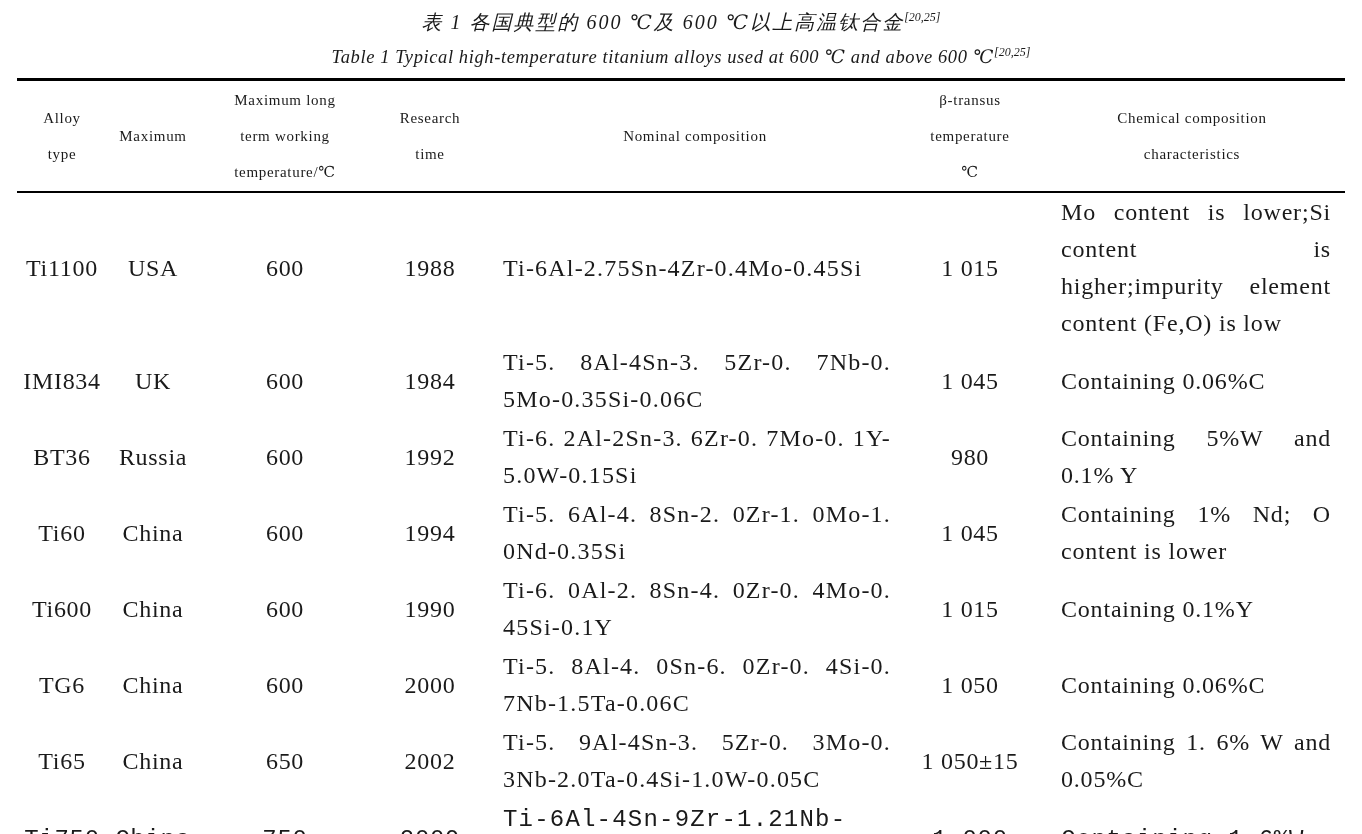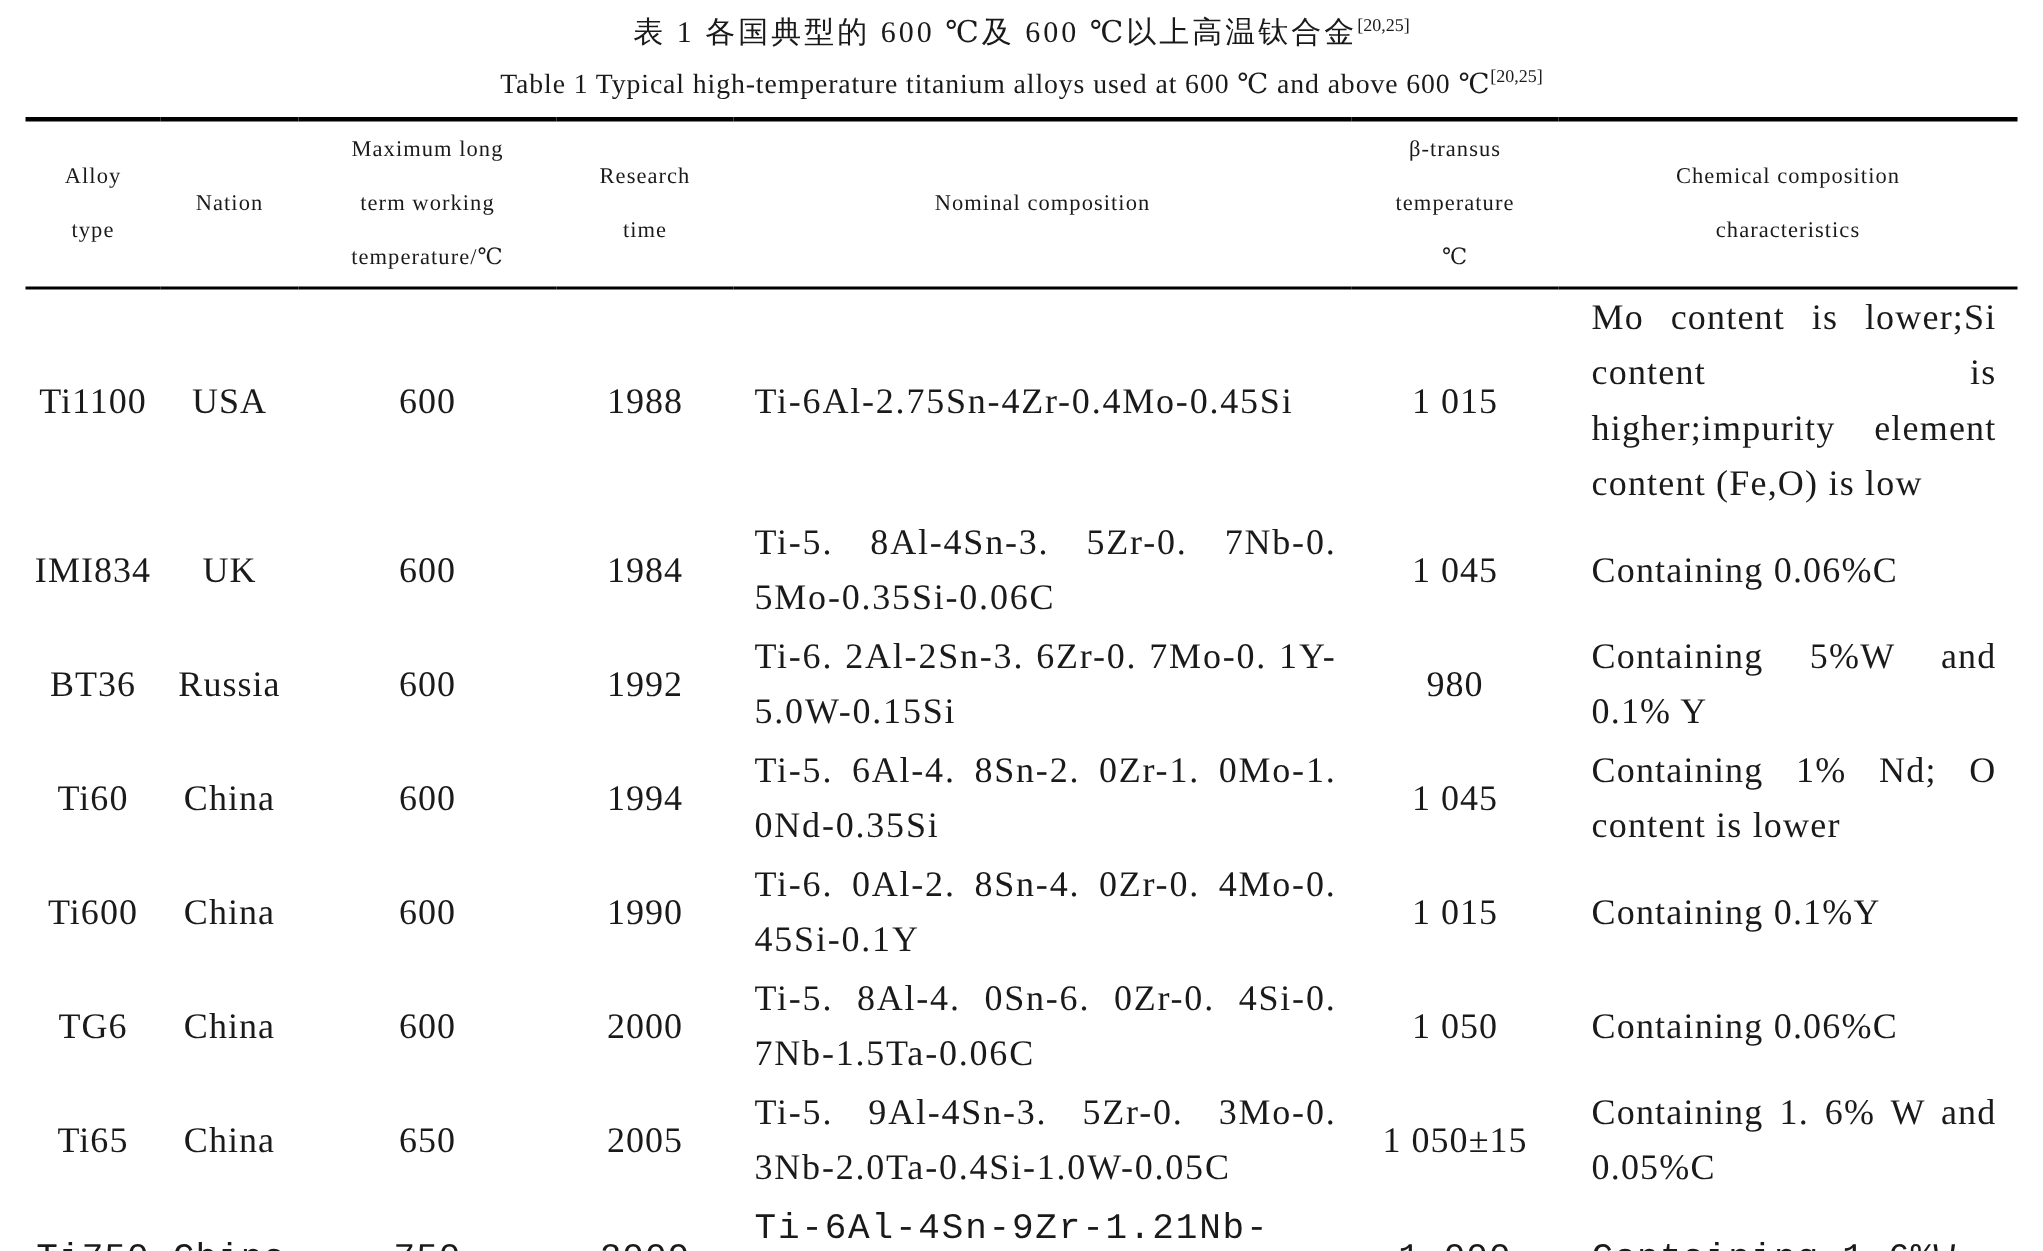--- a/index.html
+++ b/index.html
@@ -12,20 +12,21 @@
   .page {
     position: relative;
     width: 1362px;
     height: 834px;
     background: #ffffff;
     overflow: hidden;
   }
   .titles {
     text-align: center;
     padding-top: 9px;
+    font-style: italic;
   }
   .title-zh {
     font-size: 20px;
     letter-spacing: 2px;
     line-height: 26px;
   }
   .title-en {
     font-size: 18.5px;
     letter-spacing: 0.6px;
     line-height: 26px;
@@ -105,21 +106,21 @@
         <col class="c3">
         <col class="c4">
         <col class="c5">
         <col class="c6">
         <col class="c7">
     </colgroup>
     <thead>
       <tr>
         <th>Alloy
 type</th>
-        <th>Nation</th>
+        <th>Maximum</th>
         <th>Maximum long
 term working
 temperature/℃</th>
         <th>Research
 time</th>
         <th>Nominal composition</th>
         <th>β-transus
 temperature
 ℃</th>
         <th>Chemical composition
@@ -178,21 +179,21 @@
         <td>600</td>
         <td>2000</td>
         <td class="cell-composition">Ti-5. 8Al-4. 0Sn-6. 0Zr-0. 4Si-0. 7Nb-1.5Ta-0.06C</td>
         <td>1 050</td>
         <td class="cell-characteristics">Containing 0.06%C</td>
       </tr>
       <tr>
         <td>Ti65</td>
         <td>China</td>
         <td>650</td>
-        <td>2005</td>
+        <td>2002</td>
         <td class="cell-composition">Ti-5. 9Al-4Sn-3. 5Zr-0. 3Mo-0. 3Nb-2.0Ta-0.4Si-1.0W-0.05C</td>
         <td>1 050±15</td>
         <td class="cell-characteristics">Containing 1. 6% W and 0.05%C</td>
       </tr>
       <tr class="row-single">
         <td>Ti750</td>
         <td>China</td>
         <td>750</td>
         <td>2009</td>
         <td class="cell-composition">Ti-6Al-4Sn-9Zr-1.21Nb-1.6W-0.3Si</td>

